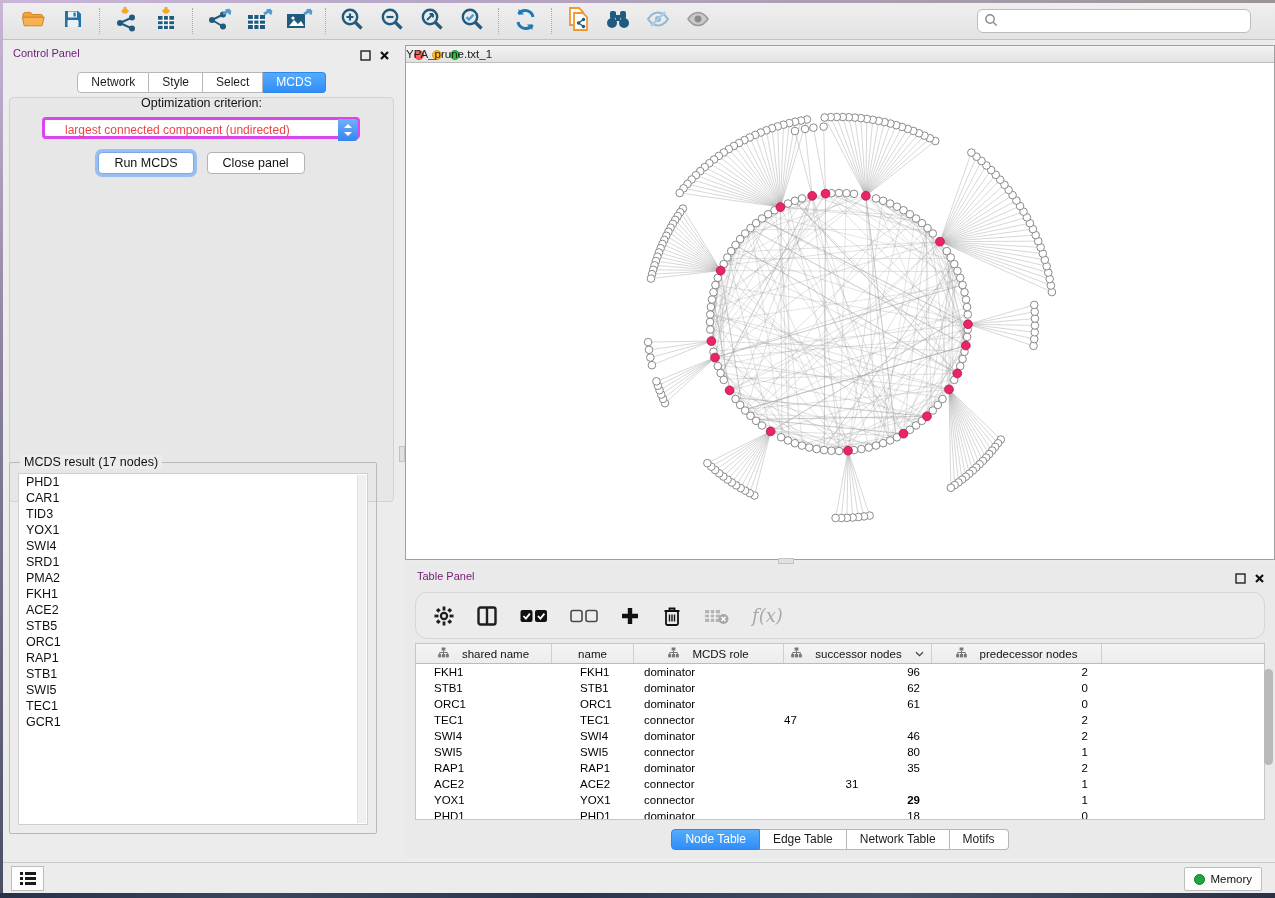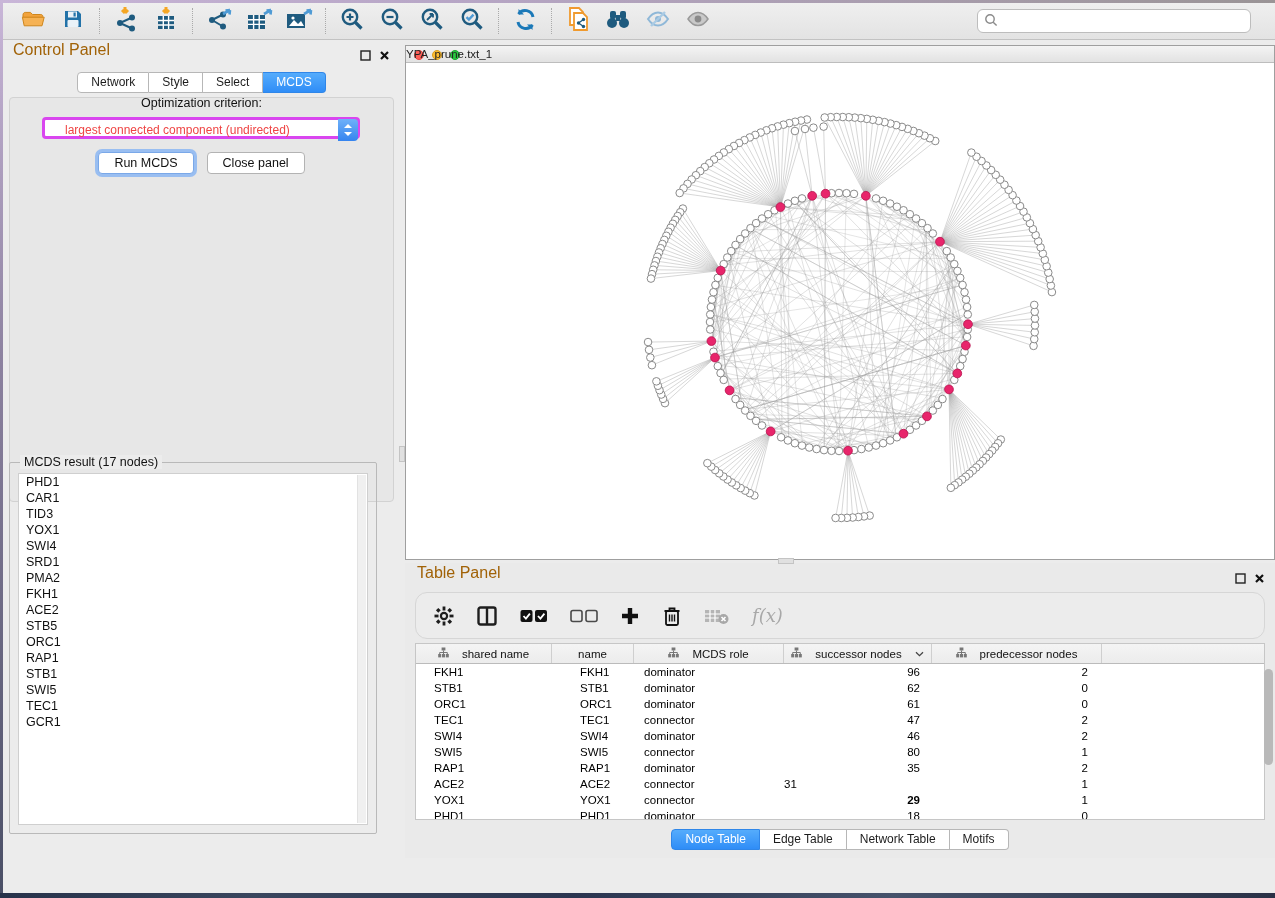--- a/index.html
+++ b/index.html
@@ -16,21 +16,21 @@
   .toolbar { position:absolute; left:3px; top:3px; right:0; height:37px; background:linear-gradient(#efefef,#e3e3e3); border-bottom:1px solid #c2c2c2; display:flex; align-items:center; padding:0 10px; z-index:5; }
   .tb-btn { width:40px; height:30px; display:flex; align-items:center; justify-content:center; border-radius:4px; flex:0 0 auto; }
   .tb-sep { width:1px; height:26px; margin:0 6px; border-left:1px dotted #aaa; flex:0 0 auto; }
   .search-wrap { margin-left:auto; margin-right:14px; position:relative; width:274px; height:24px; }
   .search-input { width:100%; height:100%; border:1px solid #bdbdbd; border-radius:6px; background:#fff; padding-left:26px; font-size:12px; outline:none; }
   .search-glyph { position:absolute; left:7px; top:4px; }
 
   
   .control-panel { position:absolute; left:3px; top:40px; width:397px; bottom:36px; background:#ececec; }
   .cp-header { position:absolute; left:0; top:0; right:0; height:26px; }
-  .panel-title { position:absolute; left:10px; top:1px; font-size:16px; color:#a16207; }
+  .panel-title { position:absolute; left:10px; top:7px; font-size:11px; color:#701a75; }
   .win-btns { position:absolute; right:10px; top:7px; display:flex; gap:8px; align-items:center; }
   .cp-tabs { position:absolute; left:0; right:0; top:32px; display:flex; justify-content:center; }
   .seg-tab { height:21px; line-height:19px; padding:0 13px; font-size:12px; background:#fff; border:1px solid #b7b7b7; border-left-width:0; color:#1c1c1c; }
   .seg-tab:first-child { border-left-width:1px; border-radius:4px 0 0 4px; }
   .seg-tab:last-child { border-radius:0 4px 4px 0; }
   .seg-tab.active { background:linear-gradient(#55acfc,#2f8df7); color:#fff; border-color:#2f86e8; }
   .cp-inner { position:absolute; left:6px; right:6px; top:57px; height:405px; background:#e7e7e7; border:1px solid #d2d2d2; border-radius:4px; }
   .opt-label { position:absolute; left:0; right:0; top:56px; text-align:center; font-size:12.5px; color:#111; }
   .select { position:absolute; left:39px; right:40px; top:77px; height:22px; background:#fff; border:3px solid #d946ef; border-radius:4px; font-size:12px; color:#ef4444; line-height:20px; padding-left:20px; }
   .select-cap { position:absolute; right:-1px; top:-1px; width:20px; height:22px; background:linear-gradient(#6fb1f9,#3584ef); border-radius:0 4px 4px 0; }
@@ -1074,21 +1074,21 @@
             <div class="td" style="width: 136px; text-align: left; padding-left: 18px;">ORC1</div>
             <div class="td" style="width: 82px; text-align: left; padding-left: 28px;">ORC1</div>
             <div class="td" style="width: 150px; text-align: left; padding-left: 10px;">dominator</div>
             <div class="td" style="width: 148px; text-align: right; padding-right: 12px;">61</div>
             <div class="td" style="width: 170px; text-align: right; padding-right: 14px;">0</div>
           </div>
           <div class="tr">
             <div class="td" style="width: 136px; text-align: left; padding-left: 18px;">TEC1</div>
             <div class="td" style="width: 82px; text-align: left; padding-left: 28px;">TEC1</div>
             <div class="td" style="width: 150px; text-align: left; padding-left: 10px;">connector</div>
-            <div class="td" style="width: 148px; text-align: right; padding-right: 12px;">47</div>
+            <div class="td" style="width: 148px; padding-right: 12px;">47</div>
             <div class="td" style="width: 170px; text-align: right; padding-right: 14px;">2</div>
           </div>
           <div class="tr">
             <div class="td" style="width: 136px; text-align: left; padding-left: 18px;">SWI4</div>
             <div class="td" style="width: 82px; text-align: left; padding-left: 28px;">SWI4</div>
             <div class="td" style="width: 150px; text-align: left; padding-left: 10px;">dominator</div>
             <div class="td" style="width: 148px; text-align: right; padding-right: 12px;">46</div>
             <div class="td" style="width: 170px; text-align: right; padding-right: 14px;">2</div>
           </div>
           <div class="tr">
@@ -1102,21 +1102,21 @@
             <div class="td" style="width: 136px; text-align: left; padding-left: 18px;">RAP1</div>
             <div class="td" style="width: 82px; text-align: left; padding-left: 28px;">RAP1</div>
             <div class="td" style="width: 150px; text-align: left; padding-left: 10px;">dominator</div>
             <div class="td" style="width: 148px; text-align: right; padding-right: 12px;">35</div>
             <div class="td" style="width: 170px; text-align: right; padding-right: 14px;">2</div>
           </div>
           <div class="tr">
             <div class="td" style="width: 136px; text-align: left; padding-left: 18px;">ACE2</div>
             <div class="td" style="width: 82px; text-align: left; padding-left: 28px;">ACE2</div>
             <div class="td" style="width: 150px; text-align: left; padding-left: 10px;">connector</div>
-            <div class="td" style="width: 148px; text-align: left; padding-right: 12px;">31</div>
+            <div class="td" style="width: 148px; text-align: center; padding-right: 12px;">31</div>
             <div class="td" style="width: 170px; text-align: right; padding-right: 14px;">1</div>
           </div>
           <div class="tr">
             <div class="td" style="width: 136px; text-align: left; padding-left: 18px;">YOX1</div>
             <div class="td" style="width: 82px; text-align: left; padding-left: 28px;">YOX1</div>
             <div class="td" style="width: 150px; text-align: left; padding-left: 10px;">connector</div>
             <div class="td" style="width: 148px; text-align: right; padding-right: 12px; font-weight: bold;">29</div>
             <div class="td" style="width: 170px; text-align: right; padding-right: 14px;">1</div>
           </div>
           <div class="tr">
@@ -1130,13 +1130,31 @@
     </div>
     <div class="tbl-scroll" style="top:106px;"></div>
     <div class="tp-tabs" id="tp-tabs">
         <div class="seg-tab active">Node Table</div>
         <div class="seg-tab">Edge Table</div>
         <div class="seg-tab">Network Table</div>
         <div class="seg-tab">Motifs</div>
       </div>
   </div>
 
+  <div class="status-bar">
+    <div class="list-btn">
+      <svg width="18" height="15" viewBox="0 0 18 15">
+          <g fill="#1b1b1b">
+            <rect x="1" y="1" width="3" height="3"></rect>
+            <rect x="6" y="1" width="11" height="3"></rect>
+            <rect x="1" y="6" width="3" height="3"></rect>
+            <rect x="6" y="6" width="11" height="3"></rect>
+            <rect x="1" y="11" width="3" height="3"></rect>
+            <rect x="6" y="11" width="11" height="3"></rect>
+          </g>
+        </svg>
+    </div>
+    <div class="memory-btn">
+      <span class="mem-dot"></span>
+      <span>Memory</span>
+    </div>
+  </div>
 </div>
 
 </body></html>

